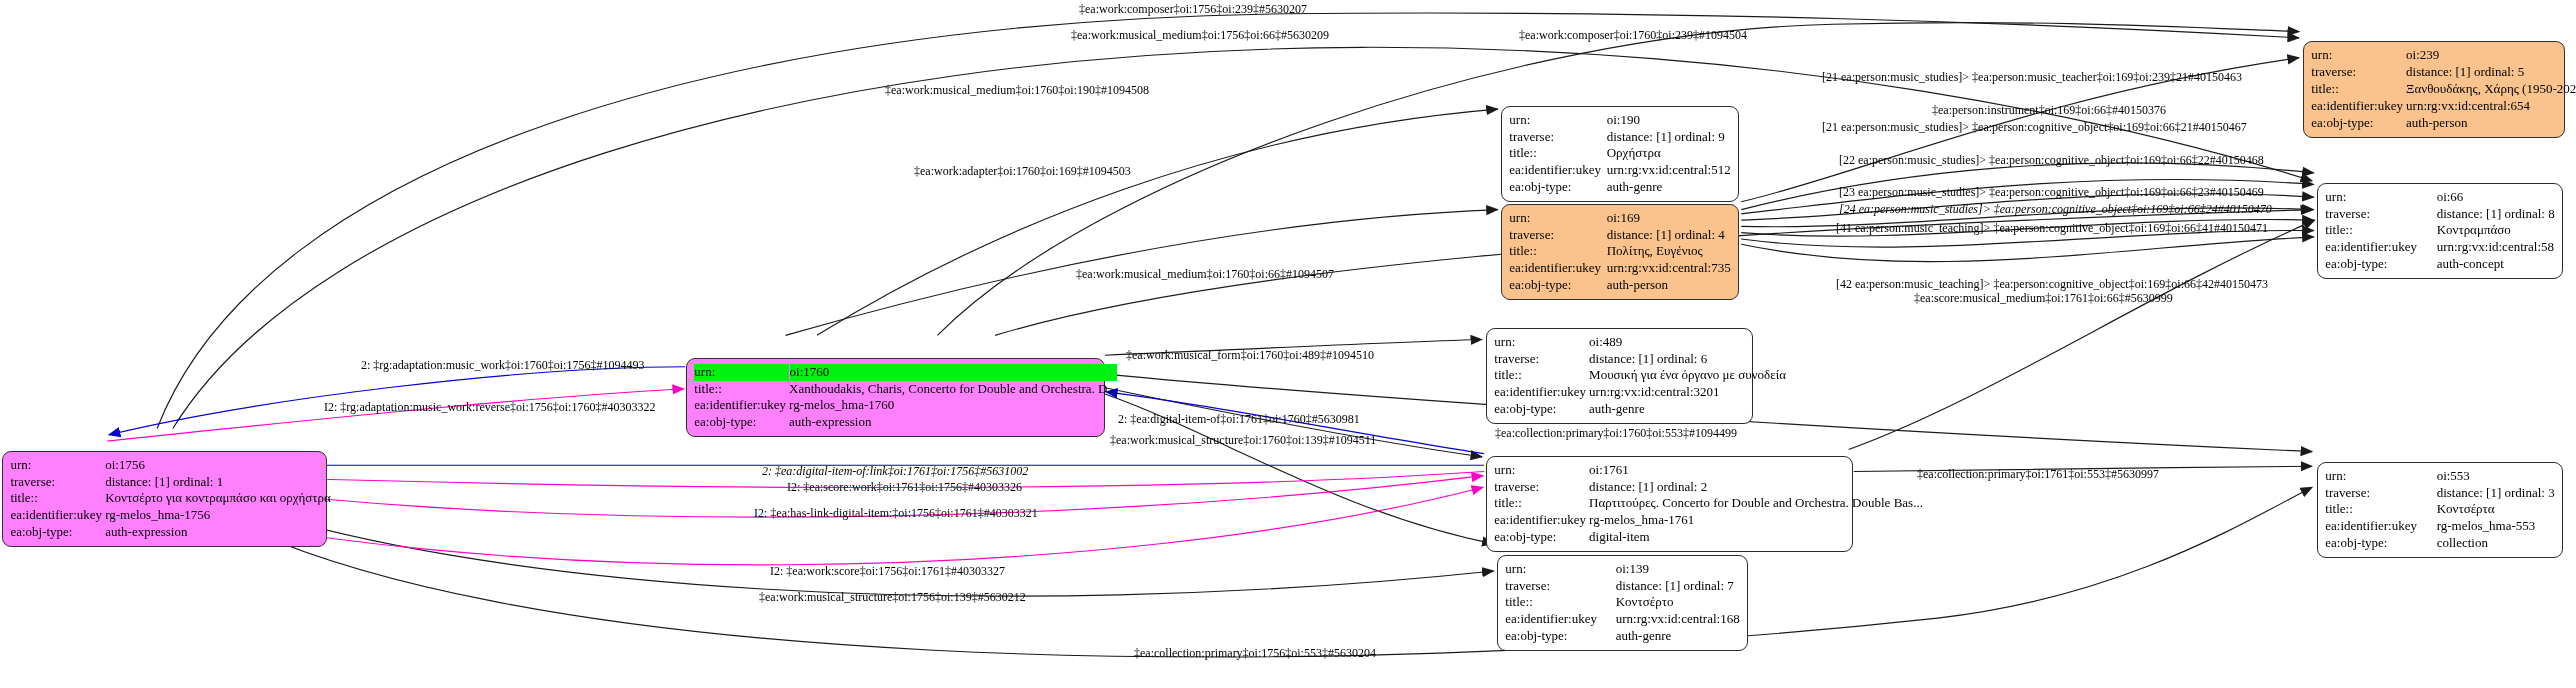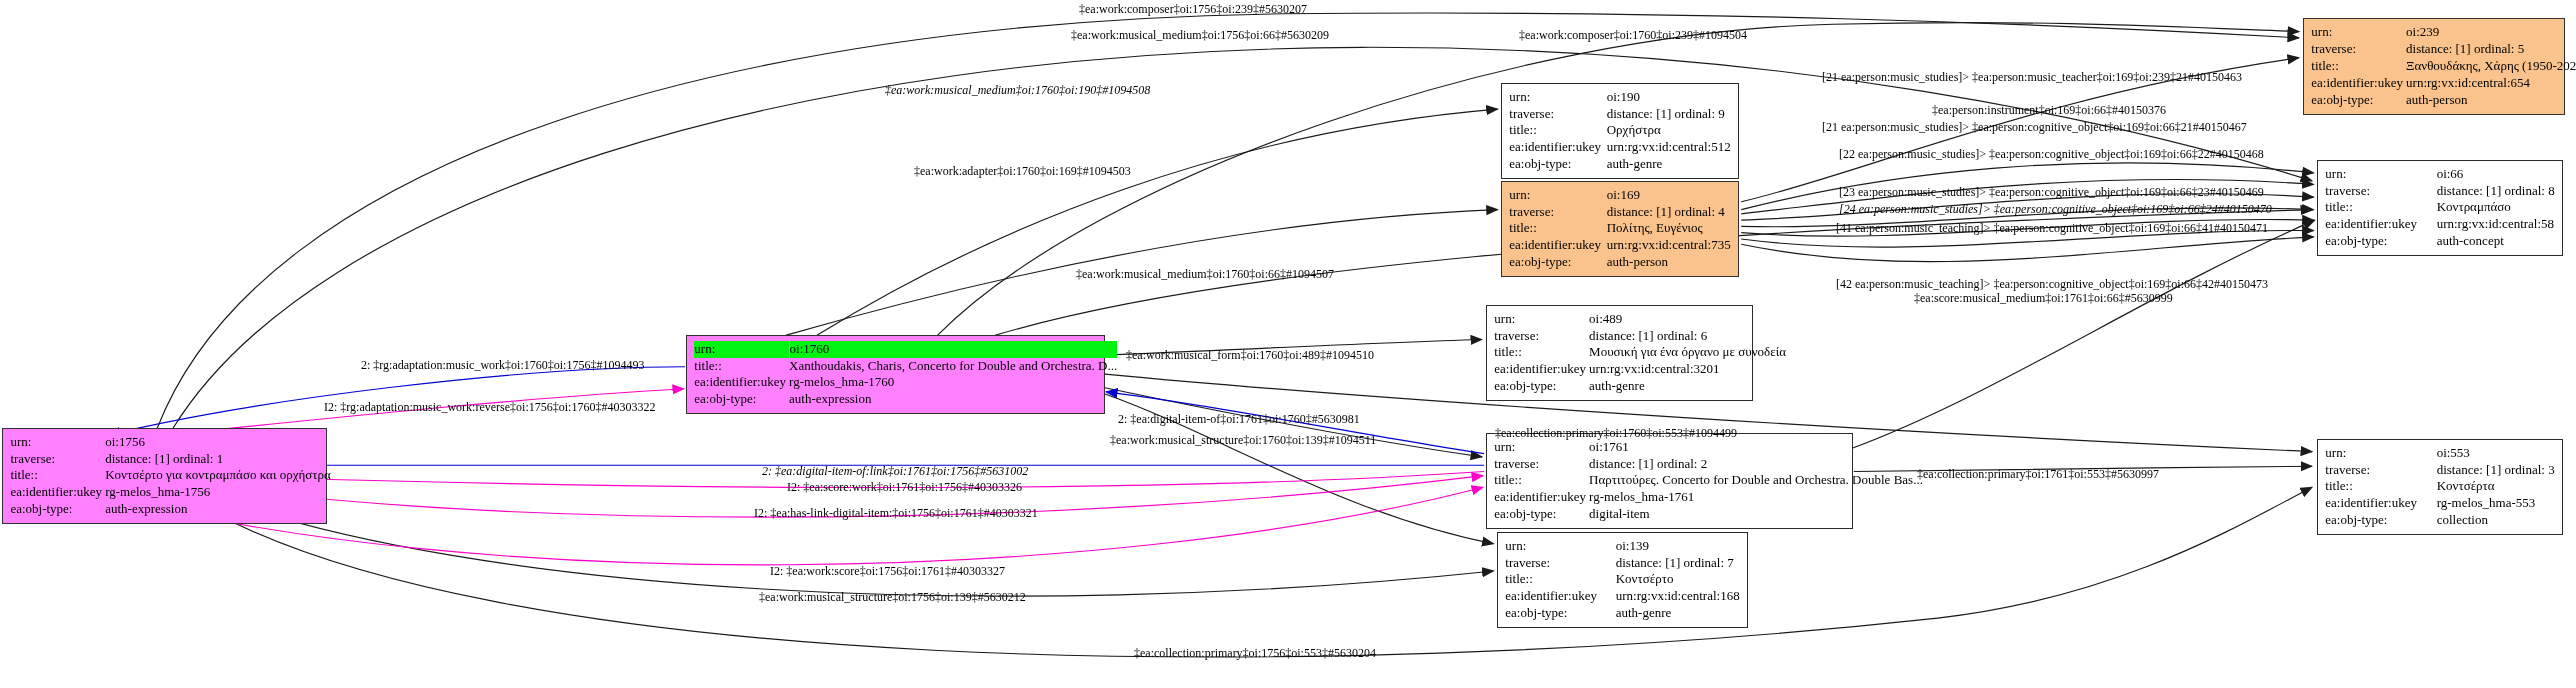--- a/index.html
+++ b/index.html
@@ -1,20 +1,20 @@
 <!DOCTYPE html>
 <html style="font-size:8.4px"><head>
 <meta charset="utf-8">
 <style>
   html,body{margin:0;padding:0;background:#ffffff;}
   body{font-family:"Liberation Serif","DejaVu Serif",serif;color:#000;}
   #canvas{position:relative;width:2576px;height:689px;overflow:hidden;background:#fff;}
   svg#edges{position:absolute;left:0;top:0;width:2576px;height:689px;pointer-events:none;}
-  .node{position:absolute;border:0.8px solid #2b2b2b;border-radius:0;background:#ffffff;
-        box-sizing:border-box;padding:4.7px 7.3px 5.2px 7.3px;}
+  .node{position:absolute;border:0.8px solid #2b2b2b;border-radius:9px;background:#ffffff;
+        box-sizing:border-box;padding:4.7px 7.3px 5.2px 7.3px;margin-top:23px;}
   .node.pink{background:#ff80ff;border-color:#303030;}
   .node.orange{background:#fac28c;border-color:#303030;}
   .node.white{background:#ffffff;}
   .node table{border-collapse:collapse;width:100%;}
   .node td{font-size:13px;line-height:1.30;white-space:nowrap;padding:0 0 0 0;vertical-align:top;}
   .node td.k{width:113px;padding-right:3.1px;}
   .node td.v{}
   .node tr.hl td{background:#00f211;}
   .node tr.hl td.k{border-right:0.8px solid #ff80ff;}
   .elabel{position:absolute;font-size:12px;line-height:1;white-space:nowrap;color:#000;}
@@ -360,26 +360,26 @@
             <td class="k">ea:obj-type:</td>
             <td class="v">collection</td>
           </tr>
     </tbody>
       </table>
   </div>
 
   <div class="elabel" style="left:1079px;top:3.1px;">‡ea:work:composer‡oi:1756‡oi:239‡#5630207</div>
   <div class="elabel" style="left:1071px;top:29px;">‡ea:work:musical_medium‡oi:1756‡oi:66‡#5630209</div>
   <div class="elabel" style="left:1492px;top:29px;margin-left:27px;">‡ea:work:composer‡oi:1760‡oi:239‡#1094504</div>
-  <div class="elabel" style="left:885px;top:84px;font-style:italic;">‡ea:work:musical_medium‡oi:1760‡oi:190‡#1094508</div>
+  <div class="elabel" style="left:885px;top:84px;">‡ea:work:musical_medium‡oi:1760‡oi:190‡#1094508</div>
   <div class="elabel" style="left:914px;top:165px;">‡ea:work:adapter‡oi:1760‡oi:169‡#1094503</div>
   <div class="elabel" style="left:1822px;top:71px;">[21 ea:person:music_studies]&gt; ‡ea:person:music_teacher‡oi:169‡oi:239‡21#40150463</div>
   <div class="elabel" style="left:1932px;top:104px;">‡ea:person:instrument‡oi:169‡oi:66‡#40150376</div>
   <div class="elabel" style="left:1822px;top:121px;">[21 ea:person:music_studies]&gt; ‡ea:person:cognitive_object‡oi:169‡oi:66‡21#40150467</div>
-  <div class="elabel" style="left:1839px;top:148px;">[22 ea:person:music_studies]&gt; ‡ea:person:cognitive_object‡oi:169‡oi:66‡22#40150468</div>
+  <div class="elabel" style="left:1839px;top:154px;">[22 ea:person:music_studies]&gt; ‡ea:person:cognitive_object‡oi:169‡oi:66‡22#40150468</div>
   <div class="elabel" style="left:1839px;top:186px;text-align:center;">[23 ea:person:music_studies]&gt; ‡ea:person:cognitive_object‡oi:169‡oi:66‡23#40150469</div>
   <div class="elabel" style="left:1839px;top:203px;font-style:italic;">[24 ea:person:music_studies]&gt; ‡ea:person:cognitive_object‡oi:169‡oi:66‡24#40150470</div>
   <div class="elabel" style="left:1836px;top:222px;">[41 ea:person:music_teaching]&gt; ‡ea:person:cognitive_object‡oi:169‡oi:66‡41#40150471</div>
   <div class="elabel" style="left:1836px;top:254px;margin-top:24px;">[42 ea:person:music_teaching]&gt; ‡ea:person:cognitive_object‡oi:169‡oi:66‡42#40150473</div>
   <div class="elabel" style="left:1076px;top:268px;">‡ea:work:musical_medium‡oi:1760‡oi:66‡#1094507</div>
   <div class="elabel" style="left:1914px;top:292px;">‡ea:score:musical_medium‡oi:1761‡oi:66‡#5630999</div>
   <div class="elabel" style="left:361px;top:359px;">2: ‡rg:adaptation:music_work‡oi:1760‡oi:1756‡#1094493</div>
   <div class="elabel" style="left:1126px;top:349px;">‡ea:work:musical_form‡oi:1760‡oi:489‡#1094510</div>
   <div class="elabel" style="left:324px;top:401px;">I2: ‡rg:adaptation:music_work:reverse‡oi:1756‡oi:1760‡#40303322</div>
   <div class="elabel" style="left:1118px;top:413px;">2: ‡ea:digital-item-of‡oi:1761‡oi:1760‡#5630981</div>

